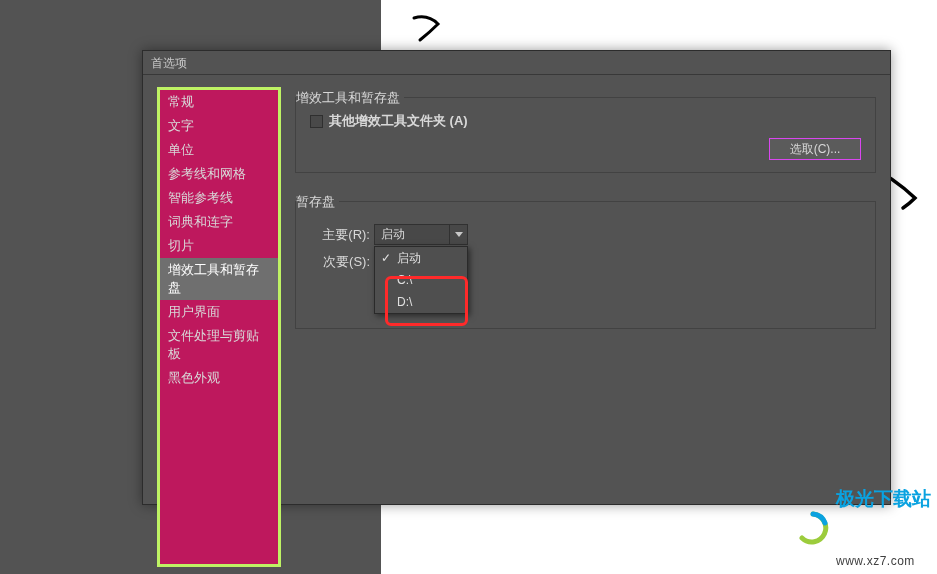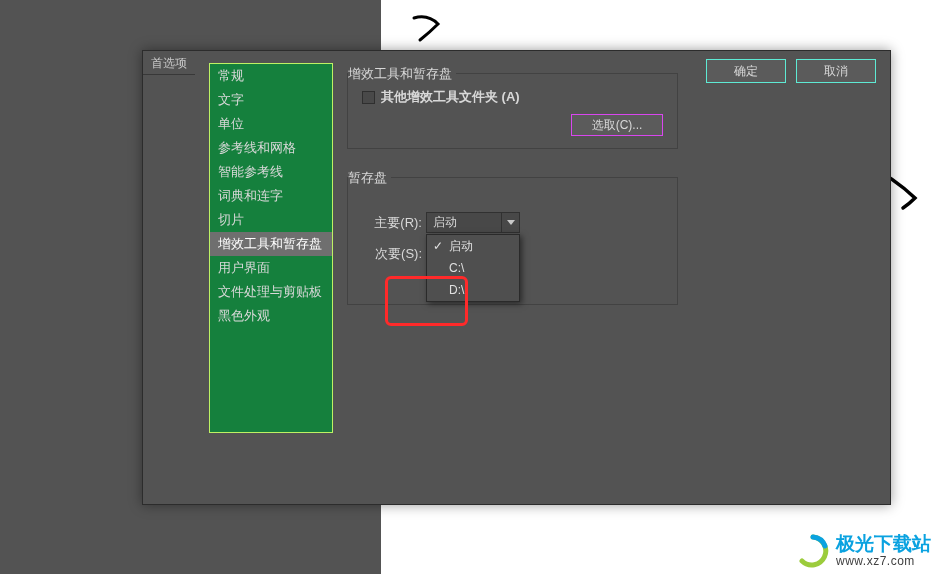--- a/index.html
+++ b/index.html
@@ -49,40 +49,40 @@
     .dialog {
       position: absolute;
       left: 142px;
       top: 50px;
       width: 749px;
       height: 455px;
       background: #535353;
       border: 1px solid #2c2c2c;
       box-shadow: 0 0 12px rgba(0,0,0,0.4);
       display: flex;
-      flex-direction: row;
+      flex-direction: column;
     }
     .dialog-title {
       height: 24px;
       background: #535353;
       border-bottom: 1px solid #383838;
       color: #c8c8c8;
       padding: 4px 8px;
       font-size: 12px;
     }
     .dialog-body {
       flex: 1;
       display: flex;
       padding: 12px 14px 10px 14px;
     }
     .sidebar {
       width: 124px;
-      background: #15803d;
-      border: 1px solid #bef264;
-      height: 370px;
+      background: #be185d;
+      border: 3px solid #bef264;
+      height: 480px;
     }
     .sidebar-item {
       color: #d8d8d8;
       padding: 3px 8px;
       font-size: 13px;
       line-height: 18px;
       cursor: pointer;
     }
     .sidebar-item.selected {
       background: #6f6f6f;
@@ -146,21 +146,20 @@
     .fieldset-scratch {
       margin-top: 28px;
       height: 128px;
       padding-top: 22px;
     }
     .form-row {
       display: flex;
       align-items: center;
       margin-bottom: 8px;
       position: relative;
-      margin-top: 12px;
     }
     .form-label {
       color: #d8d8d8;
       font-size: 13px;
       width: 60px;
       text-align: right;
       margin-right: 4px;
     }
     .dropdown {
       width: 94px;
@@ -253,20 +252,21 @@
       gap: 6px;
     }
     .wm-icon {
       width: 34px;
       height: 34px;
     }
     .wm-text {
       display: flex;
       flex-direction: column;
       line-height: 1.1;
+      gap: 45px;
     }
     .wm-main {
       color: #0aa2e0;
       font-size: 19px;
       font-weight: bold;
     }
     .wm-sub {
       color: #404040;
       font-size: 12px;
       letter-spacing: 0.5px;

